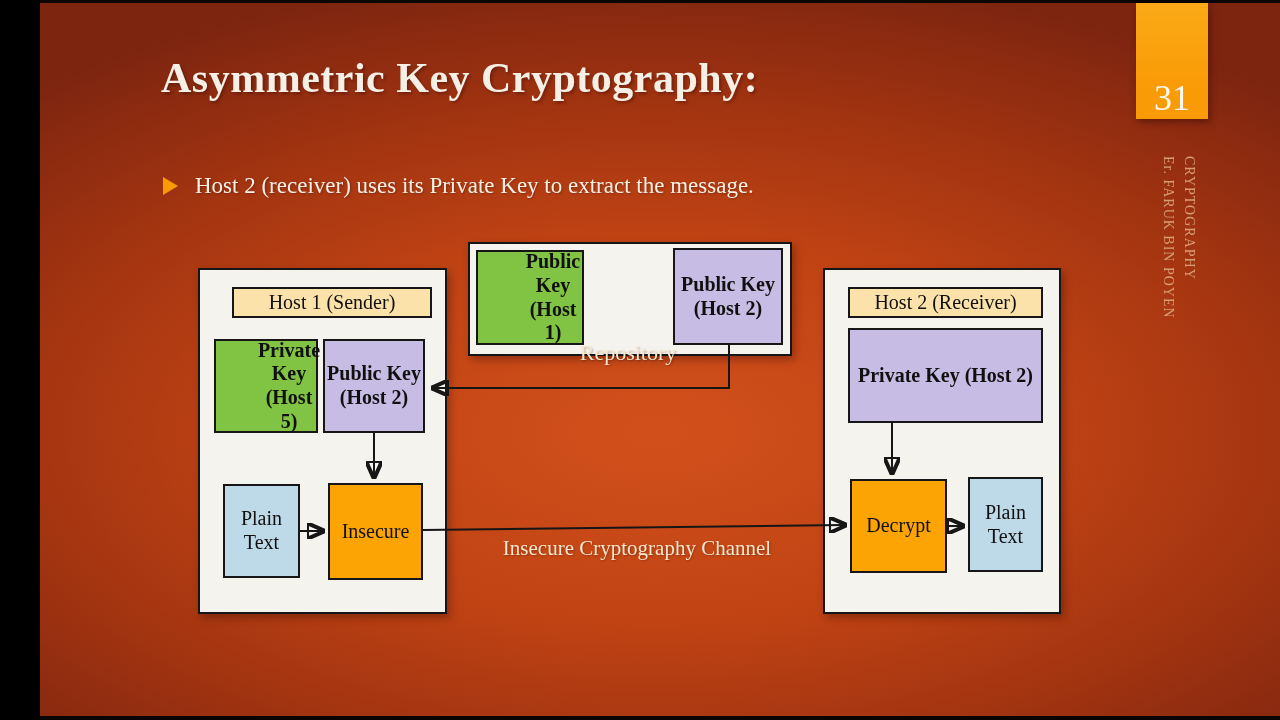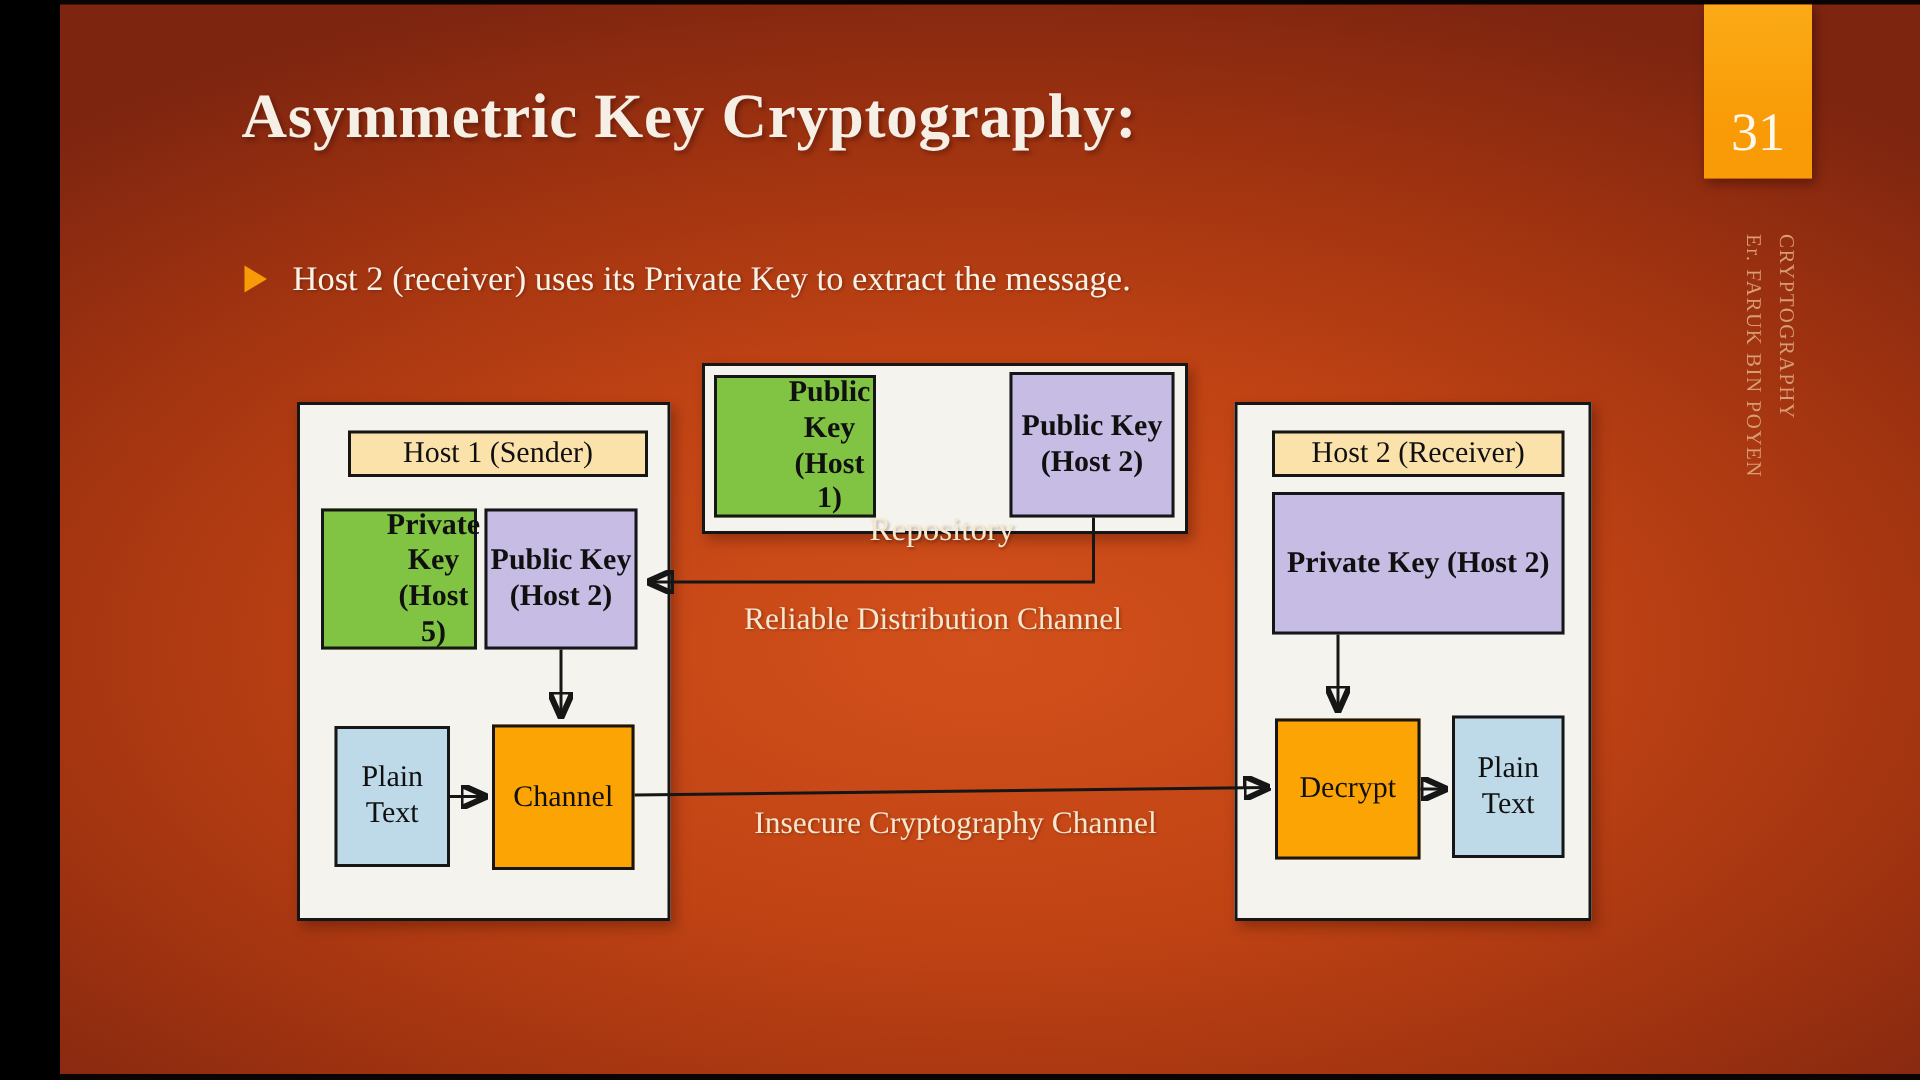--- a/index.html
+++ b/index.html
@@ -20,21 +20,21 @@
     font-size:42px;font-weight:700;color:var(--title-color);
     letter-spacing:.5px;text-shadow:2px 2px 3px rgba(40,5,0,.35);
   }
 
   .page-number-box{
     position:absolute;left:1096px;top:3px;width:72px;height:116px;
     background:linear-gradient(180deg,#fbaa17 0%,var(--accent-orange) 70%);
     display:flex;align-items:flex-end;justify-content:center;
     box-shadow:2px 3px 7px rgba(40,5,0,.45);
   }
-  .page-number{font-size:36px;color:#fdf8ee;padding-bottom:10px;}
+  .page-number{font-size:36px;color:#fdf8ee;}
 
   .sidebar-text{
     position:absolute;left:1117px;top:156px;
     writing-mode:vertical-rl;
     color:var(--sidebar-color);font-size:14px;letter-spacing:1px;line-height:1.55;
   }
 
   .bullet-row{position:absolute;left:123px;top:173px;display:flex;align-items:center;}
   .bullet-triangle{
     width:0;height:0;border-left:15px solid var(--accent-orange);
@@ -93,29 +93,28 @@
   <div class="panel" style="left:428px;top:242px;width:320px;height:110px;"></div>
   <div class="node green bold" style="left:436px;top:250px;width:108px;height:95px;">Public Key (Host 1)</div>
   <div class="node purple bold" style="left:633px;top:248px;width:110px;height:97px;">Public Key (Host 2)</div>
   <div class="flow-label" style="left:428px;top:340px;width:320px;font-size:22px;">Repository</div>
 
   <div class="panel" style="left:158px;top:268px;width:245px;height:342px;"></div>
   <div class="node tan" style="left:192px;top:287px;width:200px;height:31px;">Host 1 (Sender)</div>
   <div class="node green bold" style="left:174px;top:339px;width:104px;height:94px;">Private Key (Host 5)</div>
   <div class="node purple bold" style="left:283px;top:339px;width:102px;height:94px;">Public Key (Host 2)</div>
   <div class="node blue" style="left:183px;top:484px;width:77px;height:94px;">Plain Text</div>
-  <div class="node orange" style="left:288px;top:483px;width:95px;height:97px;">Channel</div>
+  <div class="node orange" style="left:288px;top:483px;width:95px;height:97px;">Insecure</div>
 
   <div class="panel" style="left:783px;top:268px;width:234px;height:342px;"></div>
   <div class="node tan" style="left:808px;top:287px;width:195px;height:31px;">Host 2 (Receiver)</div>
   <div class="node purple bold" style="left:808px;top:328px;width:195px;height:95px;">Private Key (Host 2)</div>
   <div class="node orange" style="left:810px;top:479px;width:97px;height:94px;">Decrypt</div>
   <div class="node blue" style="left:928px;top:477px;width:75px;height:95px;">Plain Text</div>
 
-  <div class="flow-label" style="left:432px;top:400px;width:300px;">Reliable Distribution Channel</div>
   <div class="flow-label" style="left:432px;top:536px;width:330px;">Insecure Cryptography Channel</div>
 
   <svg class="arrows" viewBox="0 0 1280 720">
     <defs>
       <marker id="ah" markerWidth="9" markerHeight="8" refX="7.5" refY="4" orient="auto">
         <path d="M0,0 L9,4 L0,8 Z" fill="#161616" stroke="none"></path>
       </marker>
     </defs>
     <path d="M689,345 L689,388 L394,388" marker-end="url(#ah)"></path>
     <path d="M334,433 L334,476" marker-end="url(#ah)"></path>

